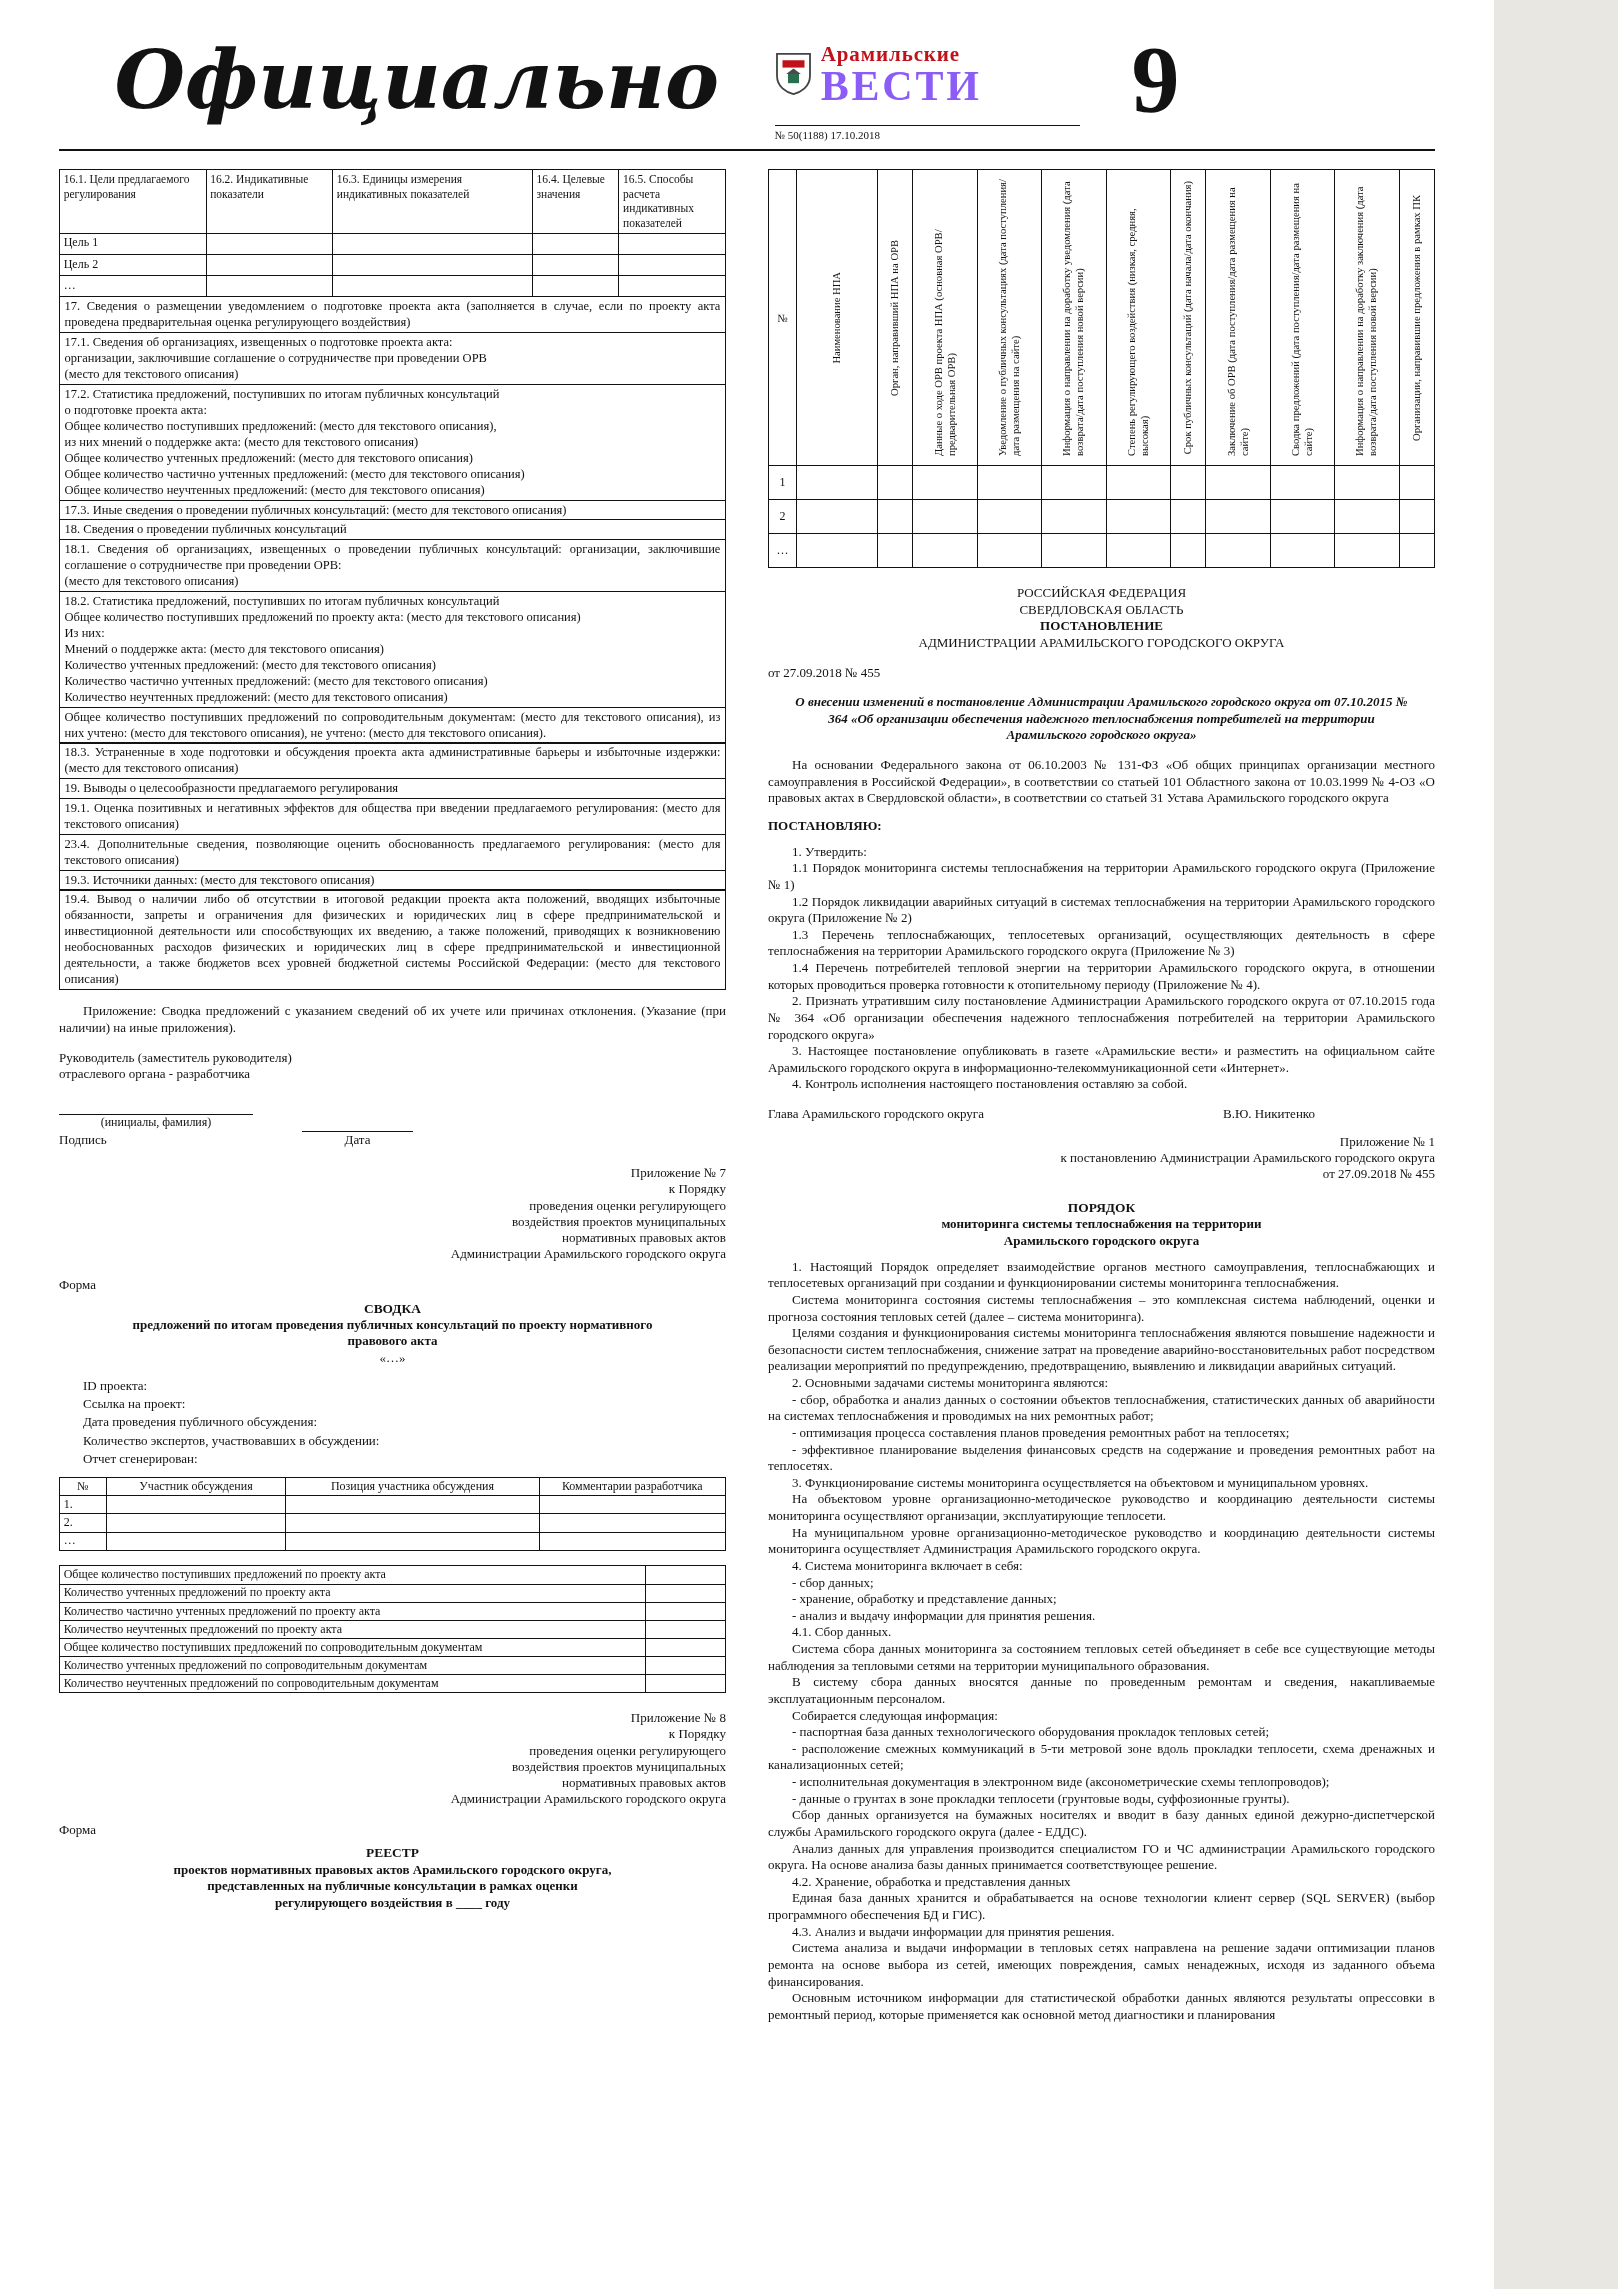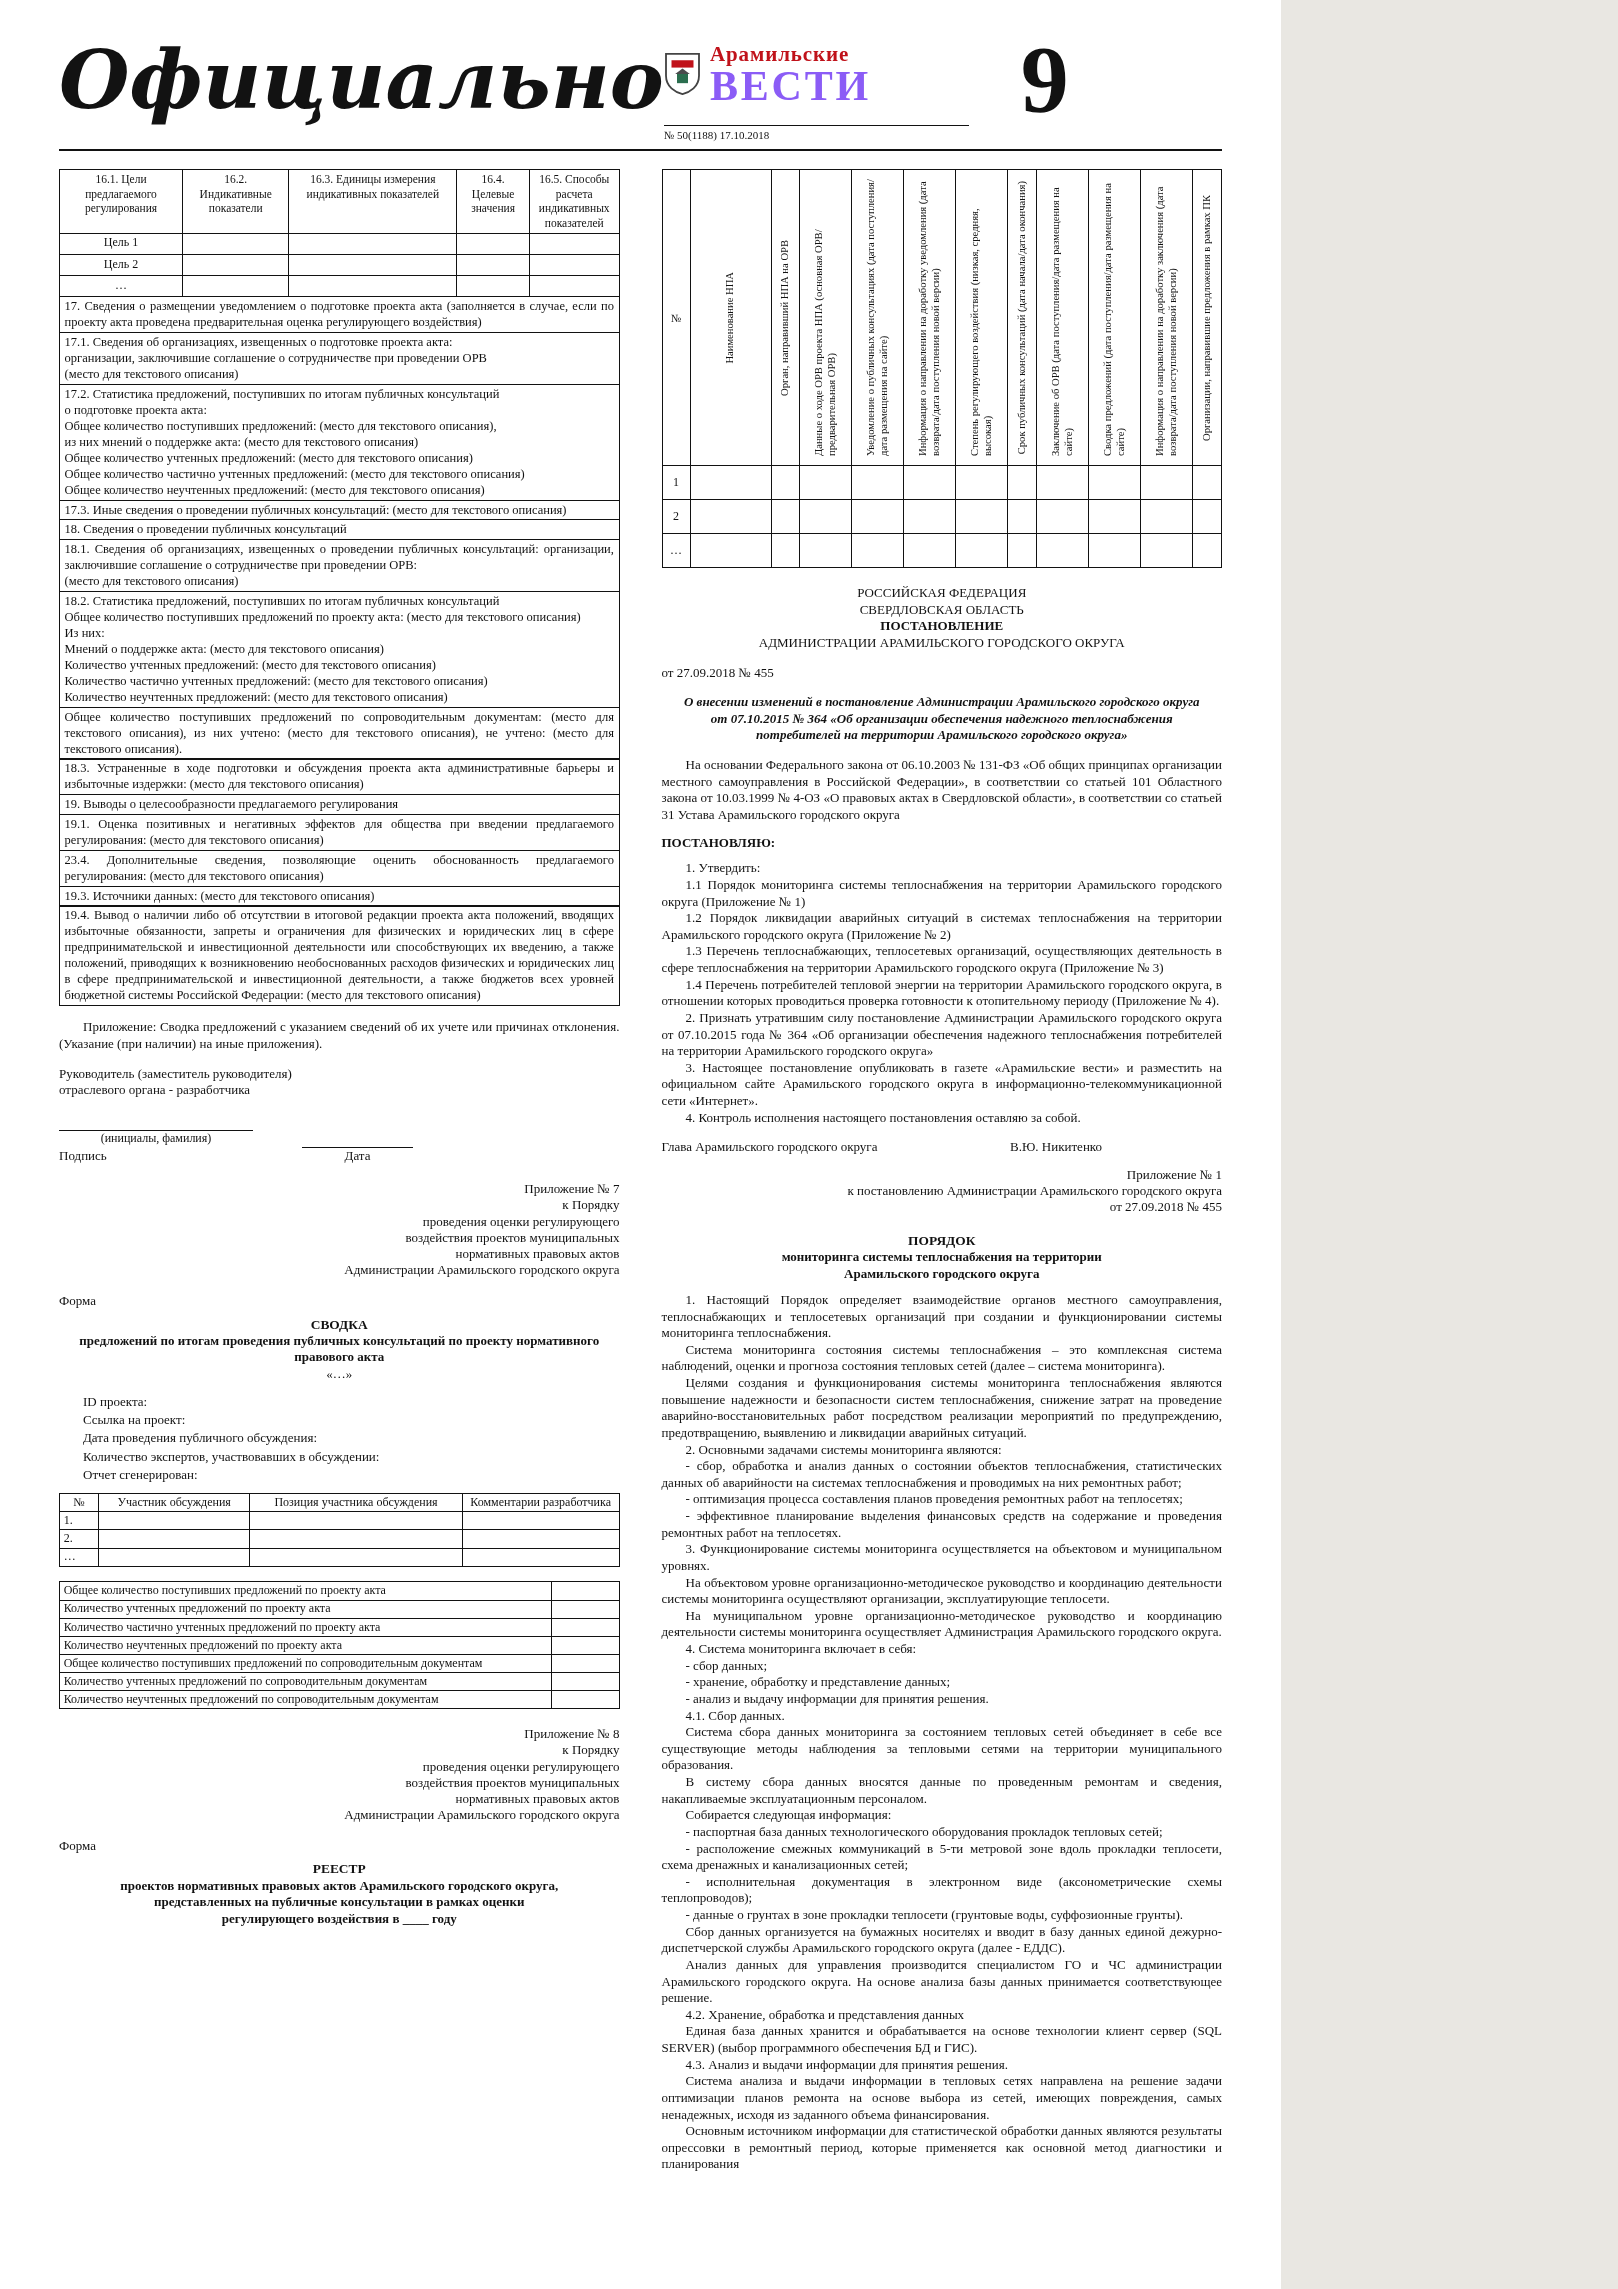--- a/index.html
+++ b/index.html
@@ -1,17 +1,17 @@
 <!DOCTYPE html>
 <html style="font-size:14.8px"><head>
 <meta charset="utf-8">
 <style>
   html,body{margin:0;padding:0;}
   body{width:1619px;height:2290px;background:#e9e7e2;font-family:"Liberation Serif",serif;color:#121212;}
-  .page{width:1281px;height:2290px;background:#ffffff;padding:31px 59px 26px;box-sizing:border-box;position:relative;overflow:hidden;}
+  .page{width:1494px;height:2290px;background:#ffffff;padding:31px 59px 26px;box-sizing:border-box;position:relative;overflow:hidden;}
 
   
   .masthead{display:flex;align-items:flex-start;}
   .masthead-title{flex:0 0 52%;text-align:center;font-family:"DejaVu Serif",serif;font-style:italic;font-weight:bold;font-size:81px;line-height:1.05;padding-top:5.5px;}
   .brand-block{flex:1;display:flex;flex-direction:column;align-items:flex-start;padding-top:13px;max-width:305px;gap:11px;}
   .brand-row{display:flex;align-items:center;gap:9.2px;}
   .brand-names{display:flex;flex-direction:column;}
   .brand-top{color:#c0121a;font-size:21px;font-weight:bold;letter-spacing:0.9px;line-height:1;}
   .brand-bottom{color:#8b5cf6;font-size:42px;font-weight:bold;letter-spacing:2.8px;line-height:1;}
   .issue-line{border-top:1.8px solid #121212;margin-top:7.4px;padding-top:2.8px;font-size:11px;width:100%;}
@@ -19,21 +19,21 @@
   .main-rule{border-bottom:2.8px solid #121212;margin-top:7.4px;}
 
   
   .columns{display:flex;gap:42px;margin-top:18.5px;}
   .col{flex:1;min-width:0;font-size:13px;line-height:1.28;}
 
   table{border-collapse:collapse;width:100%;}
   th,td{border:0.9px solid #121212;vertical-align:top;}
 
   
-  .goals-table th,.goals-table td{padding:1.8px 3.7px;font-weight:normal;font-size:11.5px;text-align:center;word-wrap:break-word;}
+  .goals-table th,.goals-table td{padding:1.8px 3.7px;font-weight:normal;font-size:11.5px;text-align:left;word-wrap:break-word;}
   .goals-table td{height:16.6px;font-size:12px;}
 
   
   .section-cell{border:0.9px solid #121212;margin-top:-0.9px;padding:0.9px 4.6px 1.8px;white-space:pre-line;text-align:justify;font-size:12.5px;}
 
   .appendix-note{margin:13px 0 0;text-indent:24px;text-align:justify;}
   .signer{margin-top:13px;}
   .signer p{margin:0;}
   .sig-row{display:flex;gap:49px;margin-top:20px;align-items:flex-end;}
   .sig-line{border-bottom:0.9px solid #121212;width:194px;height:11px;}

